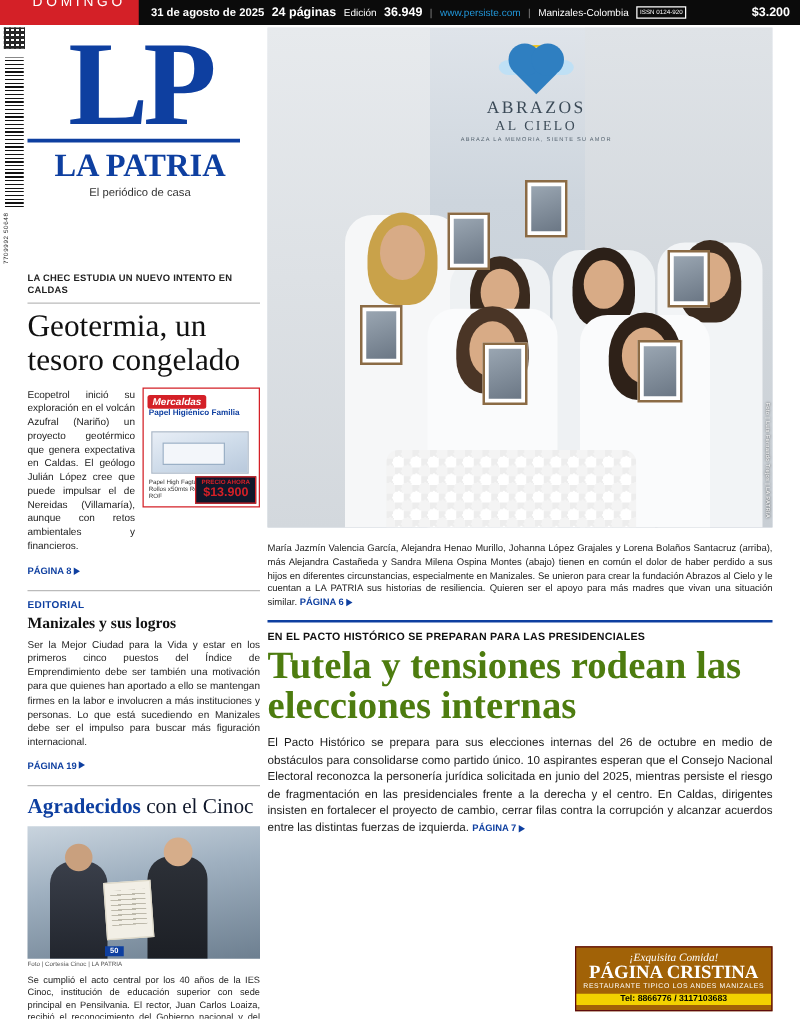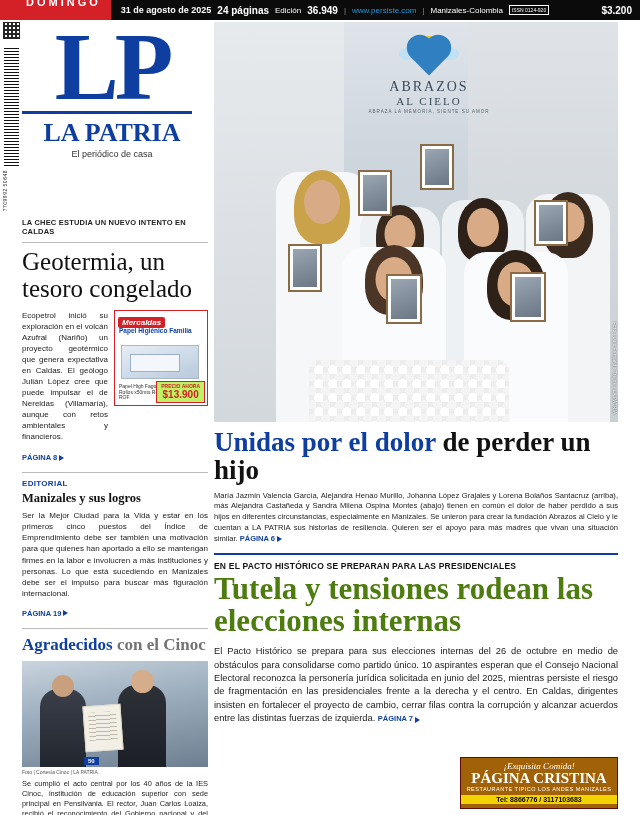--- a/index.html
+++ b/index.html
@@ -14,21 +14,21 @@
 
   
   .topbar {
     height: 20px; background: #0b0b0b; color: #fff;
     display: flex; align-items: center;
     font-size: 8px; position: relative;
   }
   .topbar .red-block {
     background: #d42027; color: #fff; height: 20px;
     display: flex; align-items: center; padding: 0 10px 16px 26px;
-    font-weight: bold; letter-spacing: 3px; font-size: 11px;
+    font-weight: normal; letter-spacing: 3px; font-size: 11px;
   }
   .topbar .meta { display: flex; align-items: center; gap: 6px; padding-left: 10px; font-size: 8px; }
   .topbar .meta .sep { color: #888; }
   .topbar .meta .strong { font-weight: bold; font-size: 9px; }
   .topbar .meta .big { font-weight: bold; font-size: 10px; }
   .topbar .meta .blue { color: #2196d8; }
   .topbar .price { margin-left: auto; padding-right: 8px; font-weight: bold; font-size: 10px; }
   .topbar .tinybox {
     border: 1px solid #fff; font-size: 5px; padding: 1px 2px; color: #fff;
   }
@@ -111,40 +111,40 @@
   .ad-img {
     position: absolute; left: 6px; top: 34px; width: 78px; height: 34px;
     background: linear-gradient(160deg,#e8eef6 0%, #cfdcea 50%, #b9c9dc 100%);
     border: 1px solid #aab8c8;
   }
   .ad-img:after{
     content:""; position:absolute; left:8px; top:8px; width:48px; height:16px;
     background:#f3f6fa; border:1px solid #9bb0c6;
   }
   .ad-badge {
-    position: absolute; right: 2px; bottom: 2px; background: #bef264;
+    position: absolute; right: 2px; bottom: 2px; background: #0f172a;
     border: 1px solid #d42027; padding: 2px 4px; text-align: center; line-height: 1.05;
   }
   .ad-badge .l1 { font-size: 5px; color: #d42027; font-weight: bold; }
   .ad-badge .l2 { font-size: 10px; color: #d42027; font-weight: bold; }
   .ad-desc { position: absolute; left: 4px; bottom: 4px; font-size: 5px; color: #333; line-height:1.15; width:52px;}
 
   .editorial-head {
     font-size: 8px; font-weight: bold; color: #0e3fa0; text-transform: uppercase;
     letter-spacing: .3px;
   }
   .sub-head {
     font-family: "Liberation Serif", serif; font-size: 12.5px; color: #111;
     font-weight: bold; margin: 3px 0 4px;
   }
   .agr-head {
     font-family: "Liberation Serif", serif; font-size: 17px; color: #0e3fa0;
     font-weight: bold;
   }
-  .agr-head span.black { color: #737373; font-weight: bold; }
+  .agr-head span.black { color: #0f172a; font-weight: normal; }
 
   .photo-cinoc {
     width: 186px; height: 106px; margin-top: 6px;
     background: linear-gradient(170deg,#c9d4de 0%, #9fb0c0 40%, #6d7f90 100%);
     position: relative; overflow: hidden;
   }
   .photo-cinoc .p1 {
     position: absolute; left: 18px; bottom: 0; width: 46px; height: 78px;
     background: linear-gradient(180deg,#3a3f4a 0%,#22262e 100%); border-radius: 18px 18px 0 0;
   }
@@ -427,24 +427,20 @@
     <div class="frame" style="left:296px; top:250px; width:36px; height:50px;"></div>
     <div class="frame" style="left:320px; top:178px; width:34px; height:46px;"></div>
 
     <div class="blanket"></div>
     <div class="photo-credit-v">Foto | Luis Fernando Trejos | LA PATRIA</div>
   </div>
 
   <div class="rightcol">
 
     <div>
-      <div class="head-unidas">
-        <span>Unidas por el dolor</span>
-        <span class="blk">de perder un hijo</span>
-      </div>
       <div class="unidas-body">
         <span>María Jazmín Valencia García, Alejandra Henao Murillo, Johanna López Grajales y Lorena Bolaños Santacruz (arriba), más Alejandra Castañeda y Sandra Milena Ospina Montes (abajo) tienen en común el dolor de haber perdido a sus hijos en diferentes circunstancias, especialmente en Manizales. Se unieron para crear la fundación Abrazos al Cielo y le cuentan a LA PATRIA sus historias de resiliencia. Quieren ser el apoyo para más madres que vivan una situación similar.</span>
         <span class="page-ref">
           <span>PÁGINA 6</span>
           <span class="tri"></span>
         </span>
       </div>
     </div>
 
     <div class="rule-blue"></div>

